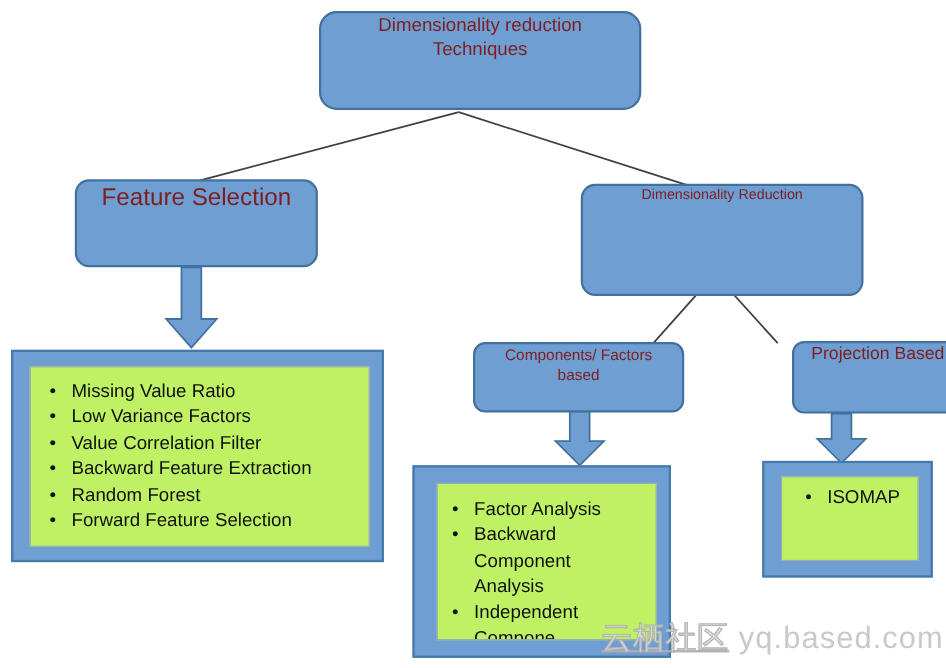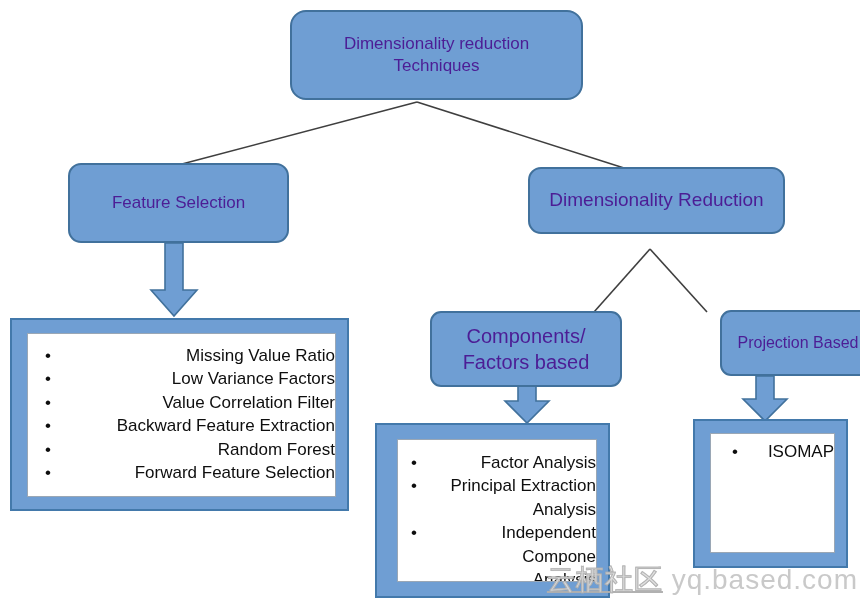--- a/index.html
+++ b/index.html
@@ -6,48 +6,47 @@
   html, body { width: 860px; height: 607px; background: #ffffff; overflow: hidden; }
   body { font-family: "Liberation Sans", "DejaVu Sans", sans-serif; }
   .canvas { position: relative; width: 860px; height: 607px; background: #fff; }
 
   svg.connectors { position: absolute; left: 0; top: 0; width: 860px; height: 607px; z-index: 1; }
 
   .node {
     position: absolute;
     background: #6f9ed3;
     border: 2px solid #41719c;
-    color: #4c1d95;
-    display: flex; align-items: center; justify-content: center;
+    color: #7f1d1d;
+    display: flex; align-items: flex-start; justify-content: center;
     text-align: center;
     z-index: 2;
     line-height: 1.3;
   }
   .node-root   { left: 290px; top: 10px;  width: 293px; height: 90px; border-radius: 16px; font-size: 17px; padding: 0 24px; }
-  .node-feat   { left: 68px;  top: 163px; width: 221px; height: 80px; border-radius: 13px; font-size: 17px; }
-  .node-dimred { left: 528px; top: 167px; width: 257px; height: 67px; border-radius: 13px; font-size: 19px; }
-  .node-comp   { left: 430px; top: 311px; width: 192px; height: 76px; border-radius: 11px; font-size: 20px; padding: 0 10px; }
+  .node-feat   { left: 68px;  top: 163px; width: 221px; height: 80px; border-radius: 13px; font-size: 22px; }
+  .node-dimred { left: 528px; top: 167px; width: 257px; height: 102px; border-radius: 13px; font-size: 13px; }
+  .node-comp   { left: 430px; top: 311px; width: 192px; height: 64px; border-radius: 11px; font-size: 14px; padding: 0 10px; }
   .node-proj   { left: 720px; top: 310px; width: 156px; height: 66px; border-radius: 11px; font-size: 16px; }
 
   .frame {
     position: absolute;
     background: #6f9ed3;
     border: 2px solid #4379ab;
     z-index: 2;
   }
   .frame-left  { left: 10px;  top: 318px; width: 339px; height: 193px; }
   .frame-mid   { left: 375px; top: 423px; width: 235px; height: 175px; }
-  .frame-right { left: 693px; top: 419px; width: 155px; height: 149px; }
+  .frame-right { left: 693px; top: 419px; width: 155px; height: 106px; }
 
   .whitebox {
     position: absolute;
-    background: #ffffff;
+    background: #bef264;
     border: 1px solid #9aa7b5;
     overflow: hidden;
-    text-align: right;
   }
   .frame-left  .whitebox { left: 15px; top: 13px; right: 11px; bottom: 12px; }
   .frame-mid   .whitebox { left: 20px; top: 14px; right: 11px; bottom: 14px; }
   .frame-right .whitebox { left: 15px; top: 12px; right: 11px; bottom: 13px; }
 
   ul.methods { list-style: none; color: #0e0e0e; }
   .frame-left  ul.methods { padding: 10px 0 0 8px;  font-size: 17px; }
   .frame-mid   ul.methods { padding: 11px 0 0 4px;  font-size: 17px; }
   .frame-right ul.methods { padding: 6px 0 0 12px;  font-size: 17px; }
   ul.methods li {
@@ -125,21 +124,21 @@
         <li>Random Forest</li>
         <li>Forward Feature Selection</li>
       </ul>
     </div>
   </div>
 
   <div class="frame frame-mid">
     <div class="whitebox">
       <ul class="methods">
         <li>Factor Analysis</li>
-        <li>Principal Extraction
+        <li>Backward Component
 Analysis</li>
         <li>Independent Compone
 Analysis</li>
       </ul>
     </div>
   </div>
 
   <div class="frame frame-right">
     <div class="whitebox">
       <ul class="methods">

